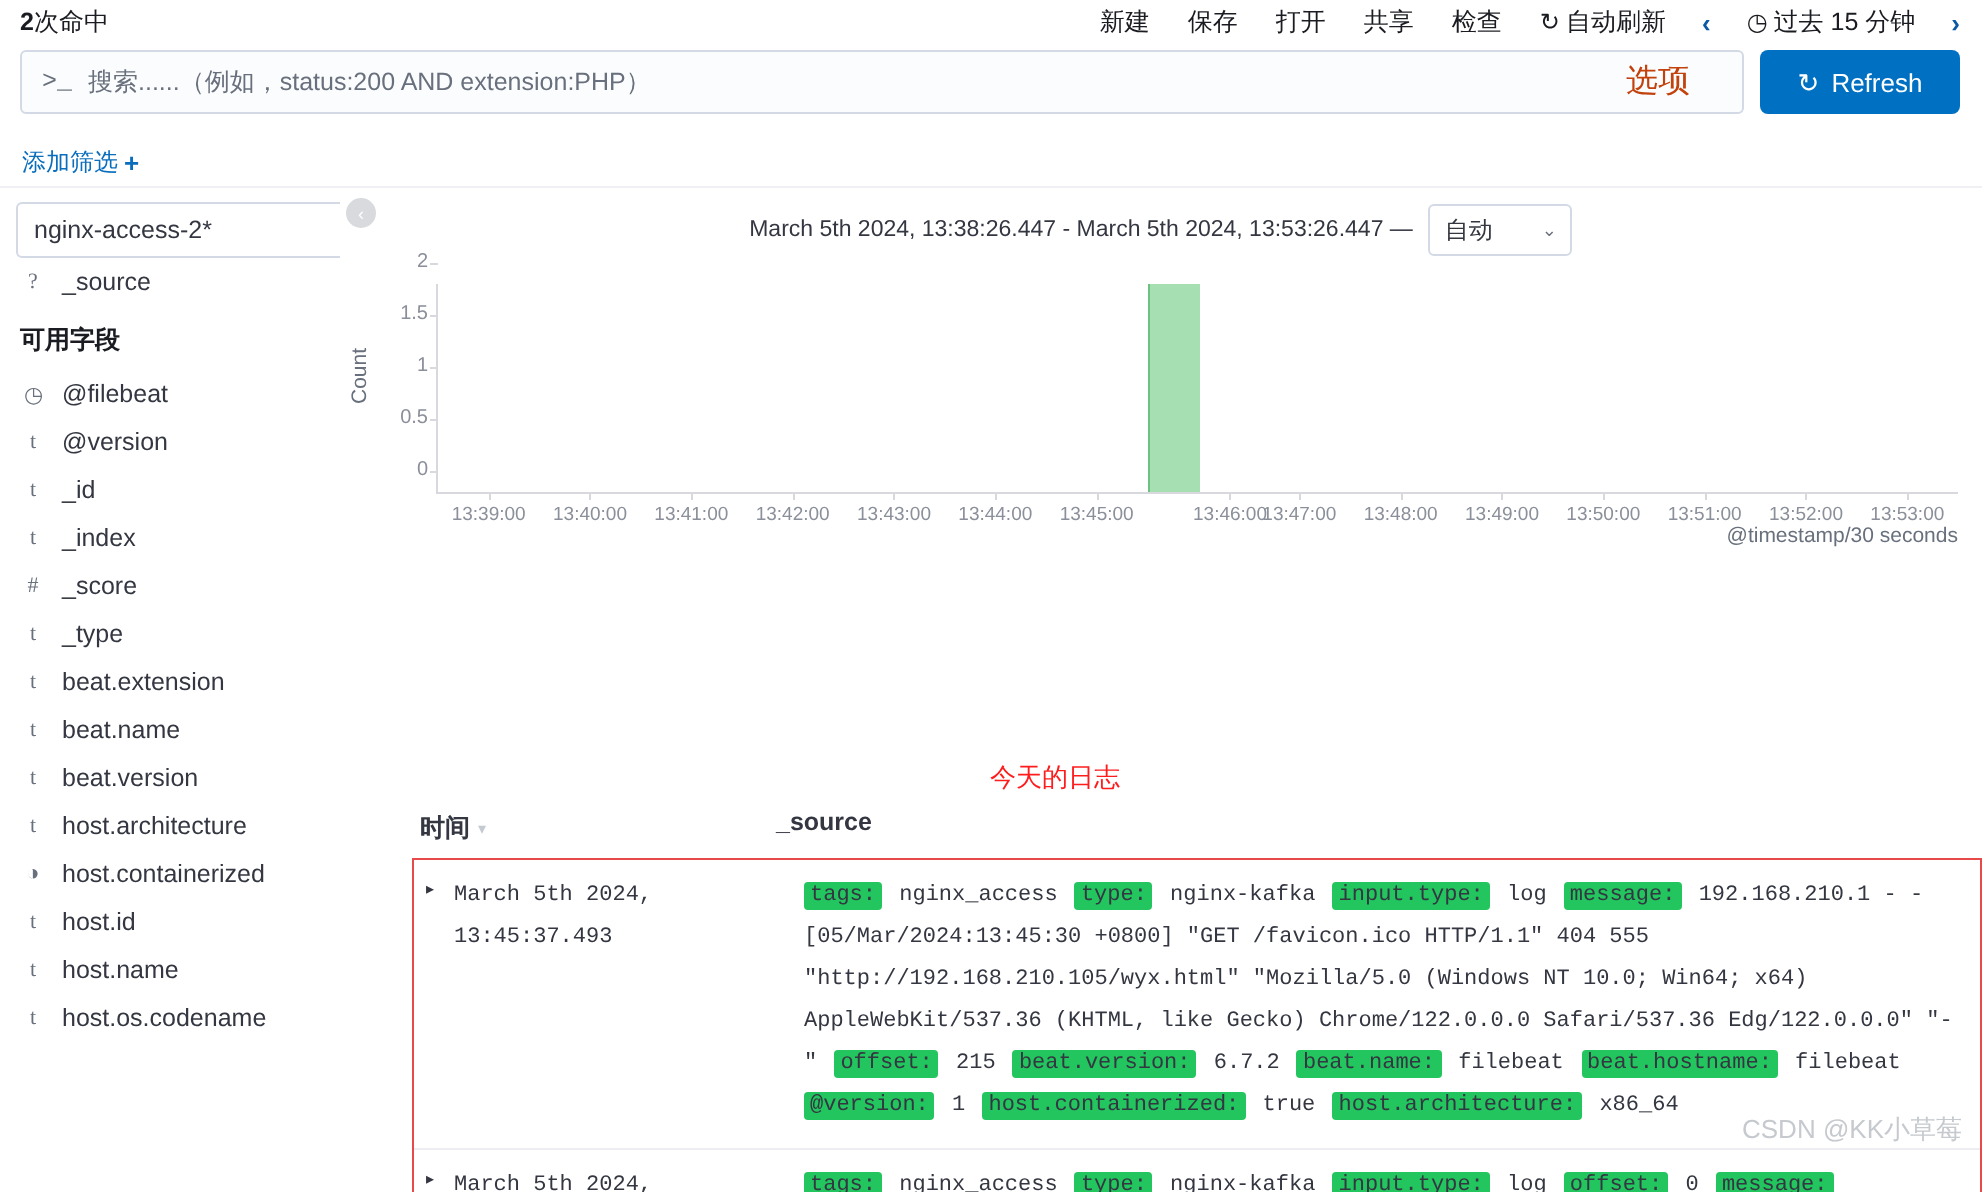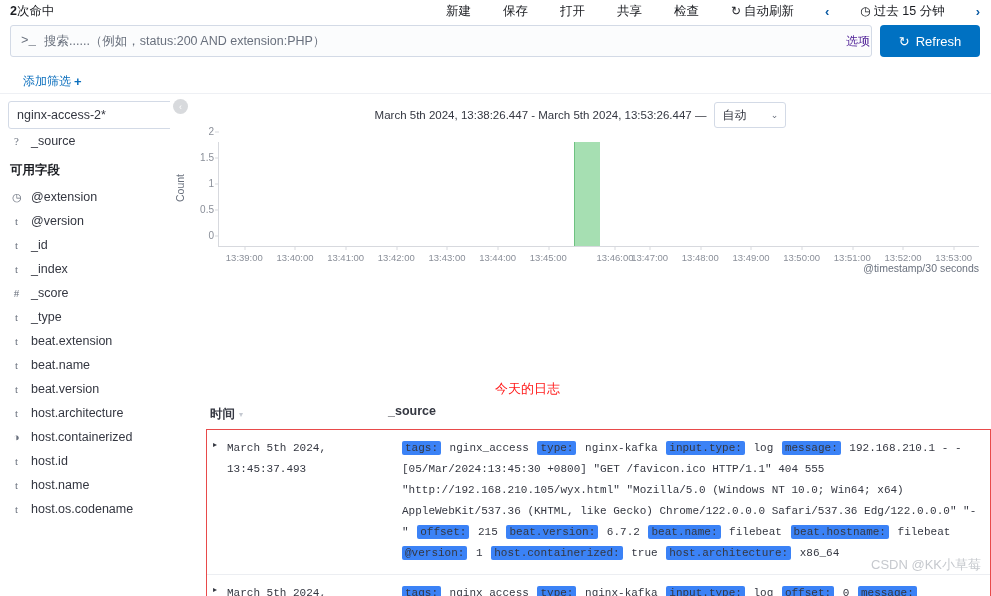--- a/index.html
+++ b/index.html
@@ -17,21 +17,21 @@
     position: absolute; left: 0; top: 0; width: 991px; height: 22px;
     display: flex; align-items: center;
   }
   .hits {
     position: absolute; left: 10px; top: 3px;
     font-size: 12.5px; color: #1a1c21;
   }
   .hits b { font-weight: bold; }
   .nav-actions {
     position: absolute; right: 4px; top: 1px;
-    display: flex; align-items: center; gap: 16px;
+    display: flex; align-items: center; gap: 3px;
     font-size: 12.5px;
   }
   .nav-item {
     padding: 2px 8px; color: #1a1c21; cursor: pointer;
     white-space: nowrap; line-height: 16px;
   }
   .nav-item.sym { display: flex; align-items: center; gap: 3px; }
   .ico-refresh, .ico-clock { font-size: 12px; color: #1a1c21; }
   .chev { font-size: 13px; font-weight: bold; color: #0a5aa3; padding: 2px 7px; cursor: pointer;}
 
@@ -42,40 +42,40 @@
   }
   .qinput {
     flex: 0 0 862px;
     border: 1px solid #d3dae6; border-radius: 3px; background: #fbfcfd;
     display: flex; align-items: center; padding: 0 10px;
     position: relative;
   }
   .prompt { color: #69707d; font-size: 12.5px; font-family: "Liberation Mono", monospace; margin-right: 8px;}
   .qtext { color: #69707d; font-size: 12.5px; }
   .qopt {
-    position: absolute; right: 1px; top: 50%; transform: translateY(-50%);
-    color: #4c1d95; font-size: 12px; cursor: pointer;
+    position: absolute; right: 26px; top: 50%; transform: translateY(-50%);
+    color: #c2410c; font-size: 16px; cursor: pointer;
   }
   .refresh-btn {
     margin-left: 8px; flex: 0 0 100px;
     background: #0071c2; color: #fff; border: none; border-radius: 4px;
     font-size: 13px; font-family: "Liberation Sans", sans-serif;
     display: flex; align-items: center; justify-content: center; gap: 6px;
     cursor: pointer;
   }
 
   
   .filterrow {
     position: absolute; left: 0; top: 70px; width: 991px; height: 24px;
     border-bottom: 1px solid #eef0f4;
   }
   .addfilter {
     position: absolute; left: 11px; top: 3px;
     color: #0a6ebd; font-size: 12px; cursor: pointer;
-    display: flex; align-items: center; gap: 3px; margin-left: 12px;
+    display: flex; align-items: center; gap: 3px;
   }
   .addfilter .plus { font-weight: bold; font-size: 13px; }
 
   
   .sidebar {
     position: absolute; left: 0; top: 96px; width: 198px; height: 500px;
     border-right: 1px solid #e3e6ec;
     background: #fff;
     overflow: hidden;
   }
@@ -201,21 +201,21 @@
     font-family: "Liberation Mono", monospace;
     font-size: 11px; color: #343741; line-height: 21px;
   }
   .doc-src {
     flex: 1; padding-right: 12px;
     font-family: "Liberation Mono", monospace;
     font-size: 11px; color: #343741; line-height: 21px;
     word-break: break-word;
   }
   .k {
-    background: #3b82f6; border-radius: 2px; padding: 1px 3px;
+    background: #22c55e; border-radius: 2px; padding: 1px 3px;
     color: #343741;
   }
   .v { padding: 0 2px; }
 
   .watermark {
     position: absolute; right: 10px; bottom: 22px;
     color: #c6c9ce; font-size: 13px;
   }
   .sb-scroll {
     position: absolute; right: 0; top: 0; width: 3px; height: 500px;
@@ -280,21 +280,21 @@
       <span class="fname">_source</span>
     </div>
 
     <div class="sec-title">
       <span>可用字段</span>
       <span class="gear">⚙</span>
     </div>
 
     <div class="field">
       <span class="ftype">◷</span>
-      <span class="fname">@extension</span>
+      <span class="fname">@filebeat</span>
     </div>
     <div class="field">
       <span class="ftype">t</span>
       <span class="fname">@version</span>
     </div>
     <div class="field">
       <span class="ftype">t</span>
       <span class="fname">_id</span>
     </div>
     <div class="field">

